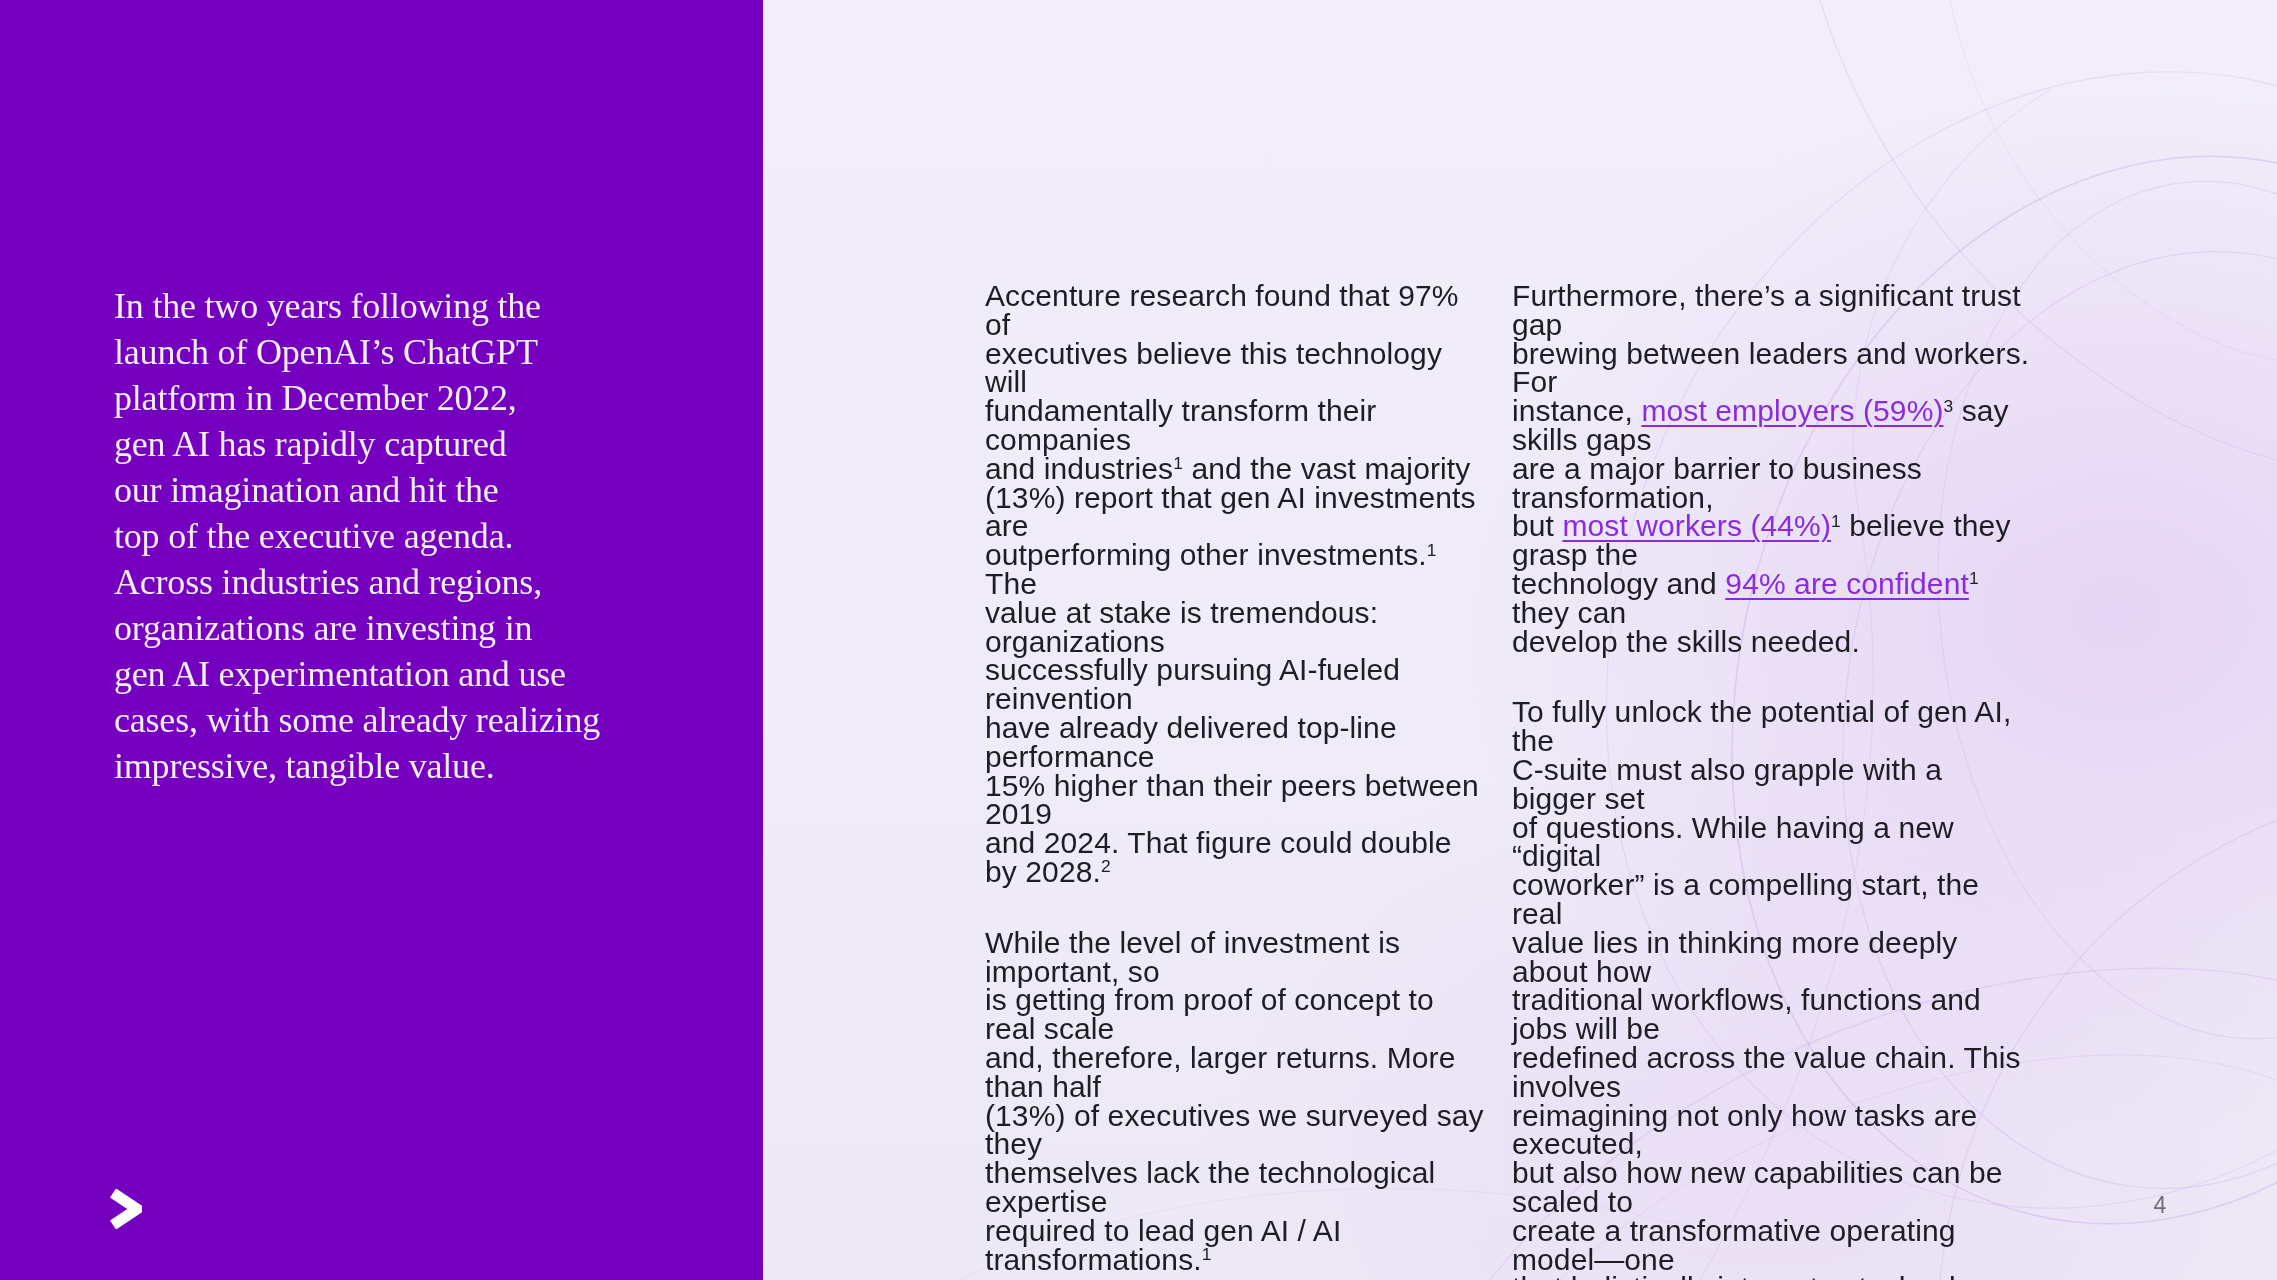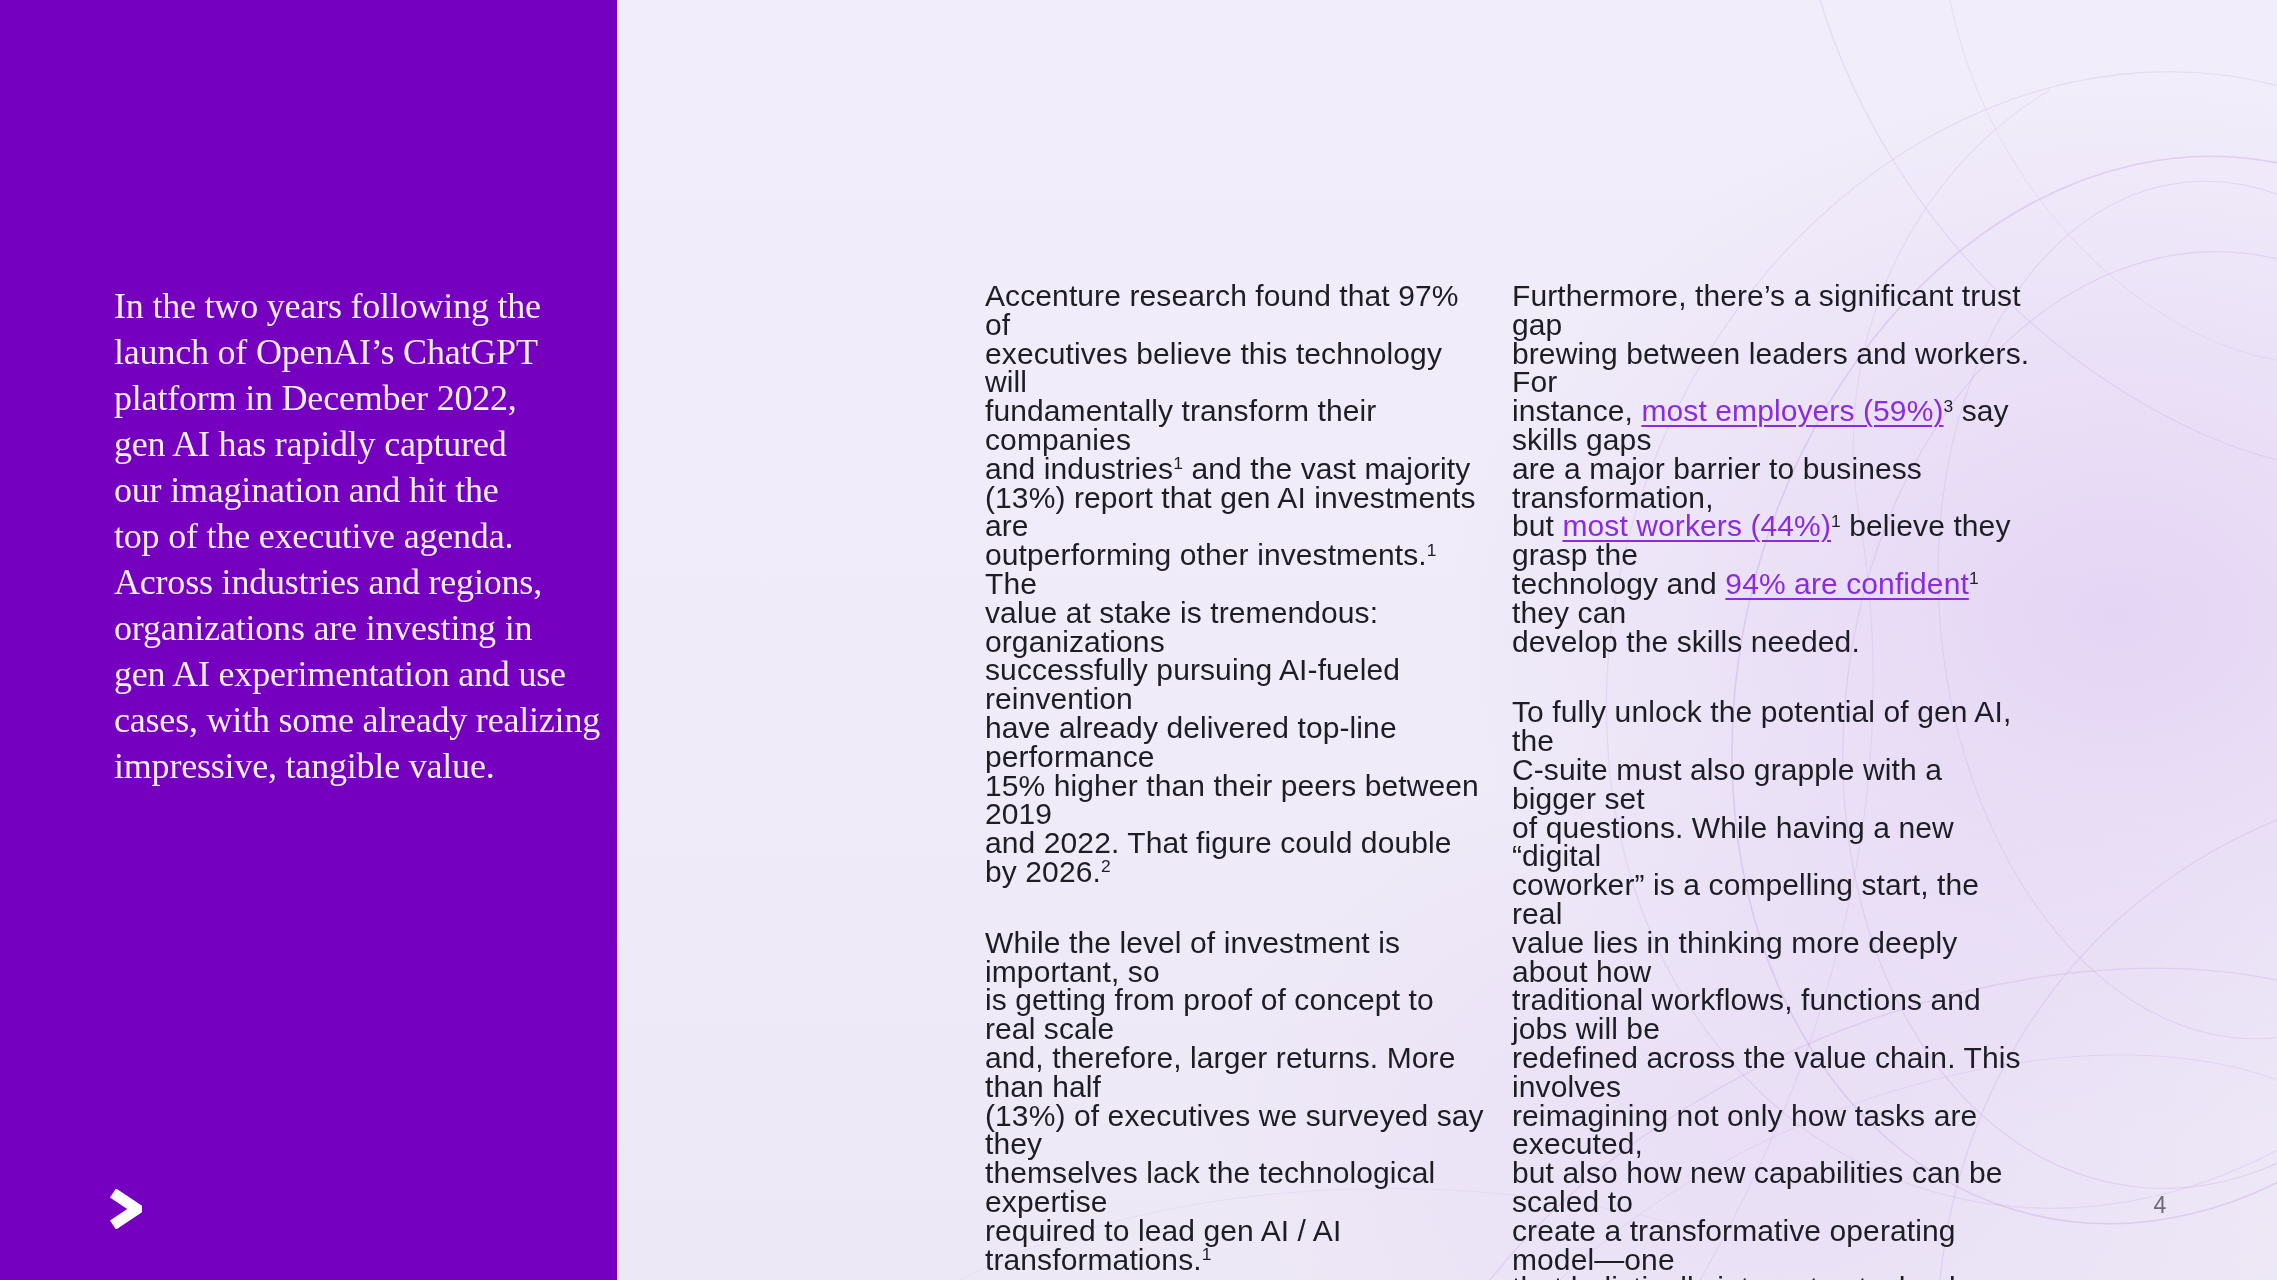--- a/index.html
+++ b/index.html
@@ -18,21 +18,21 @@
   body{font-family:"Liberation Sans","DejaVu Sans",sans-serif;}
   .page{
     position:relative;width:2277px;height:1280px;overflow:hidden;
     background:
       radial-gradient(950px 750px at 93% 48%, rgba(221,195,242,0.55), rgba(221,195,242,0) 70%),
       radial-gradient(800px 560px at 78% 88%, rgba(226,206,245,0.40), rgba(226,206,245,0) 72%),
       linear-gradient(180deg,#F1EDFA 0%, var(--background) 60%, #EDE8F6 100%);
   }
   .swirls{position:absolute;left:0;top:0;z-index:0;pointer-events:none;}
   .left-panel{
-    position:absolute;left:0;top:0;width:617px;height:1280px;
+    position:absolute;left:0;top:0;width:763px;height:1280px;
     background:var(--panel-purple);z-index:2;
   }
   .heading{
     position:absolute;left:114px;top:283px;width:600px;
     font-family:"Liberation Serif","DejaVu Serif",serif;
     font-weight:400;font-size:36px;line-height:46px;letter-spacing:-0.2px;
     color:var(--heading-text);white-space:pre-line;
   }
   .content{position:absolute;left:763px;top:0;right:0;bottom:0;z-index:1;}
   .col{position:absolute;color:var(--body-text);font-size:30px;line-height:28.8px;letter-spacing:0.1px;}
@@ -79,21 +79,21 @@
       <p><span>Accenture research found that 97% of
 executives believe this technology will
 fundamentally transform their companies
 and industries</span><sup>1</sup><span> and the vast majority
 (13%) report that gen AI investments are
 outperforming other investments.</span><sup>1</sup><span> The
 value at stake is tremendous: organizations
 successfully pursuing AI-fueled reinvention
 have already delivered top-line performance
 15% higher than their peers between 2019
-and 2022. That figure could double by 2026.</span><sup>2</sup></p>
+and 2024. That figure could double by 2028.</span><sup>2</sup></p>
       <p><span>While the level of investment is important, so
 is getting from proof of concept to real scale
 and, therefore, larger returns. More than half
 (13%) of executives we surveyed say they
 themselves lack the technological expertise
 required to lead gen AI / AI transformations.</span><sup>1</sup></p>
     </div>
     <div class="col col2">
       <p><span>Furthermore, there’s a significant trust gap
 brewing between leaders and workers. For

